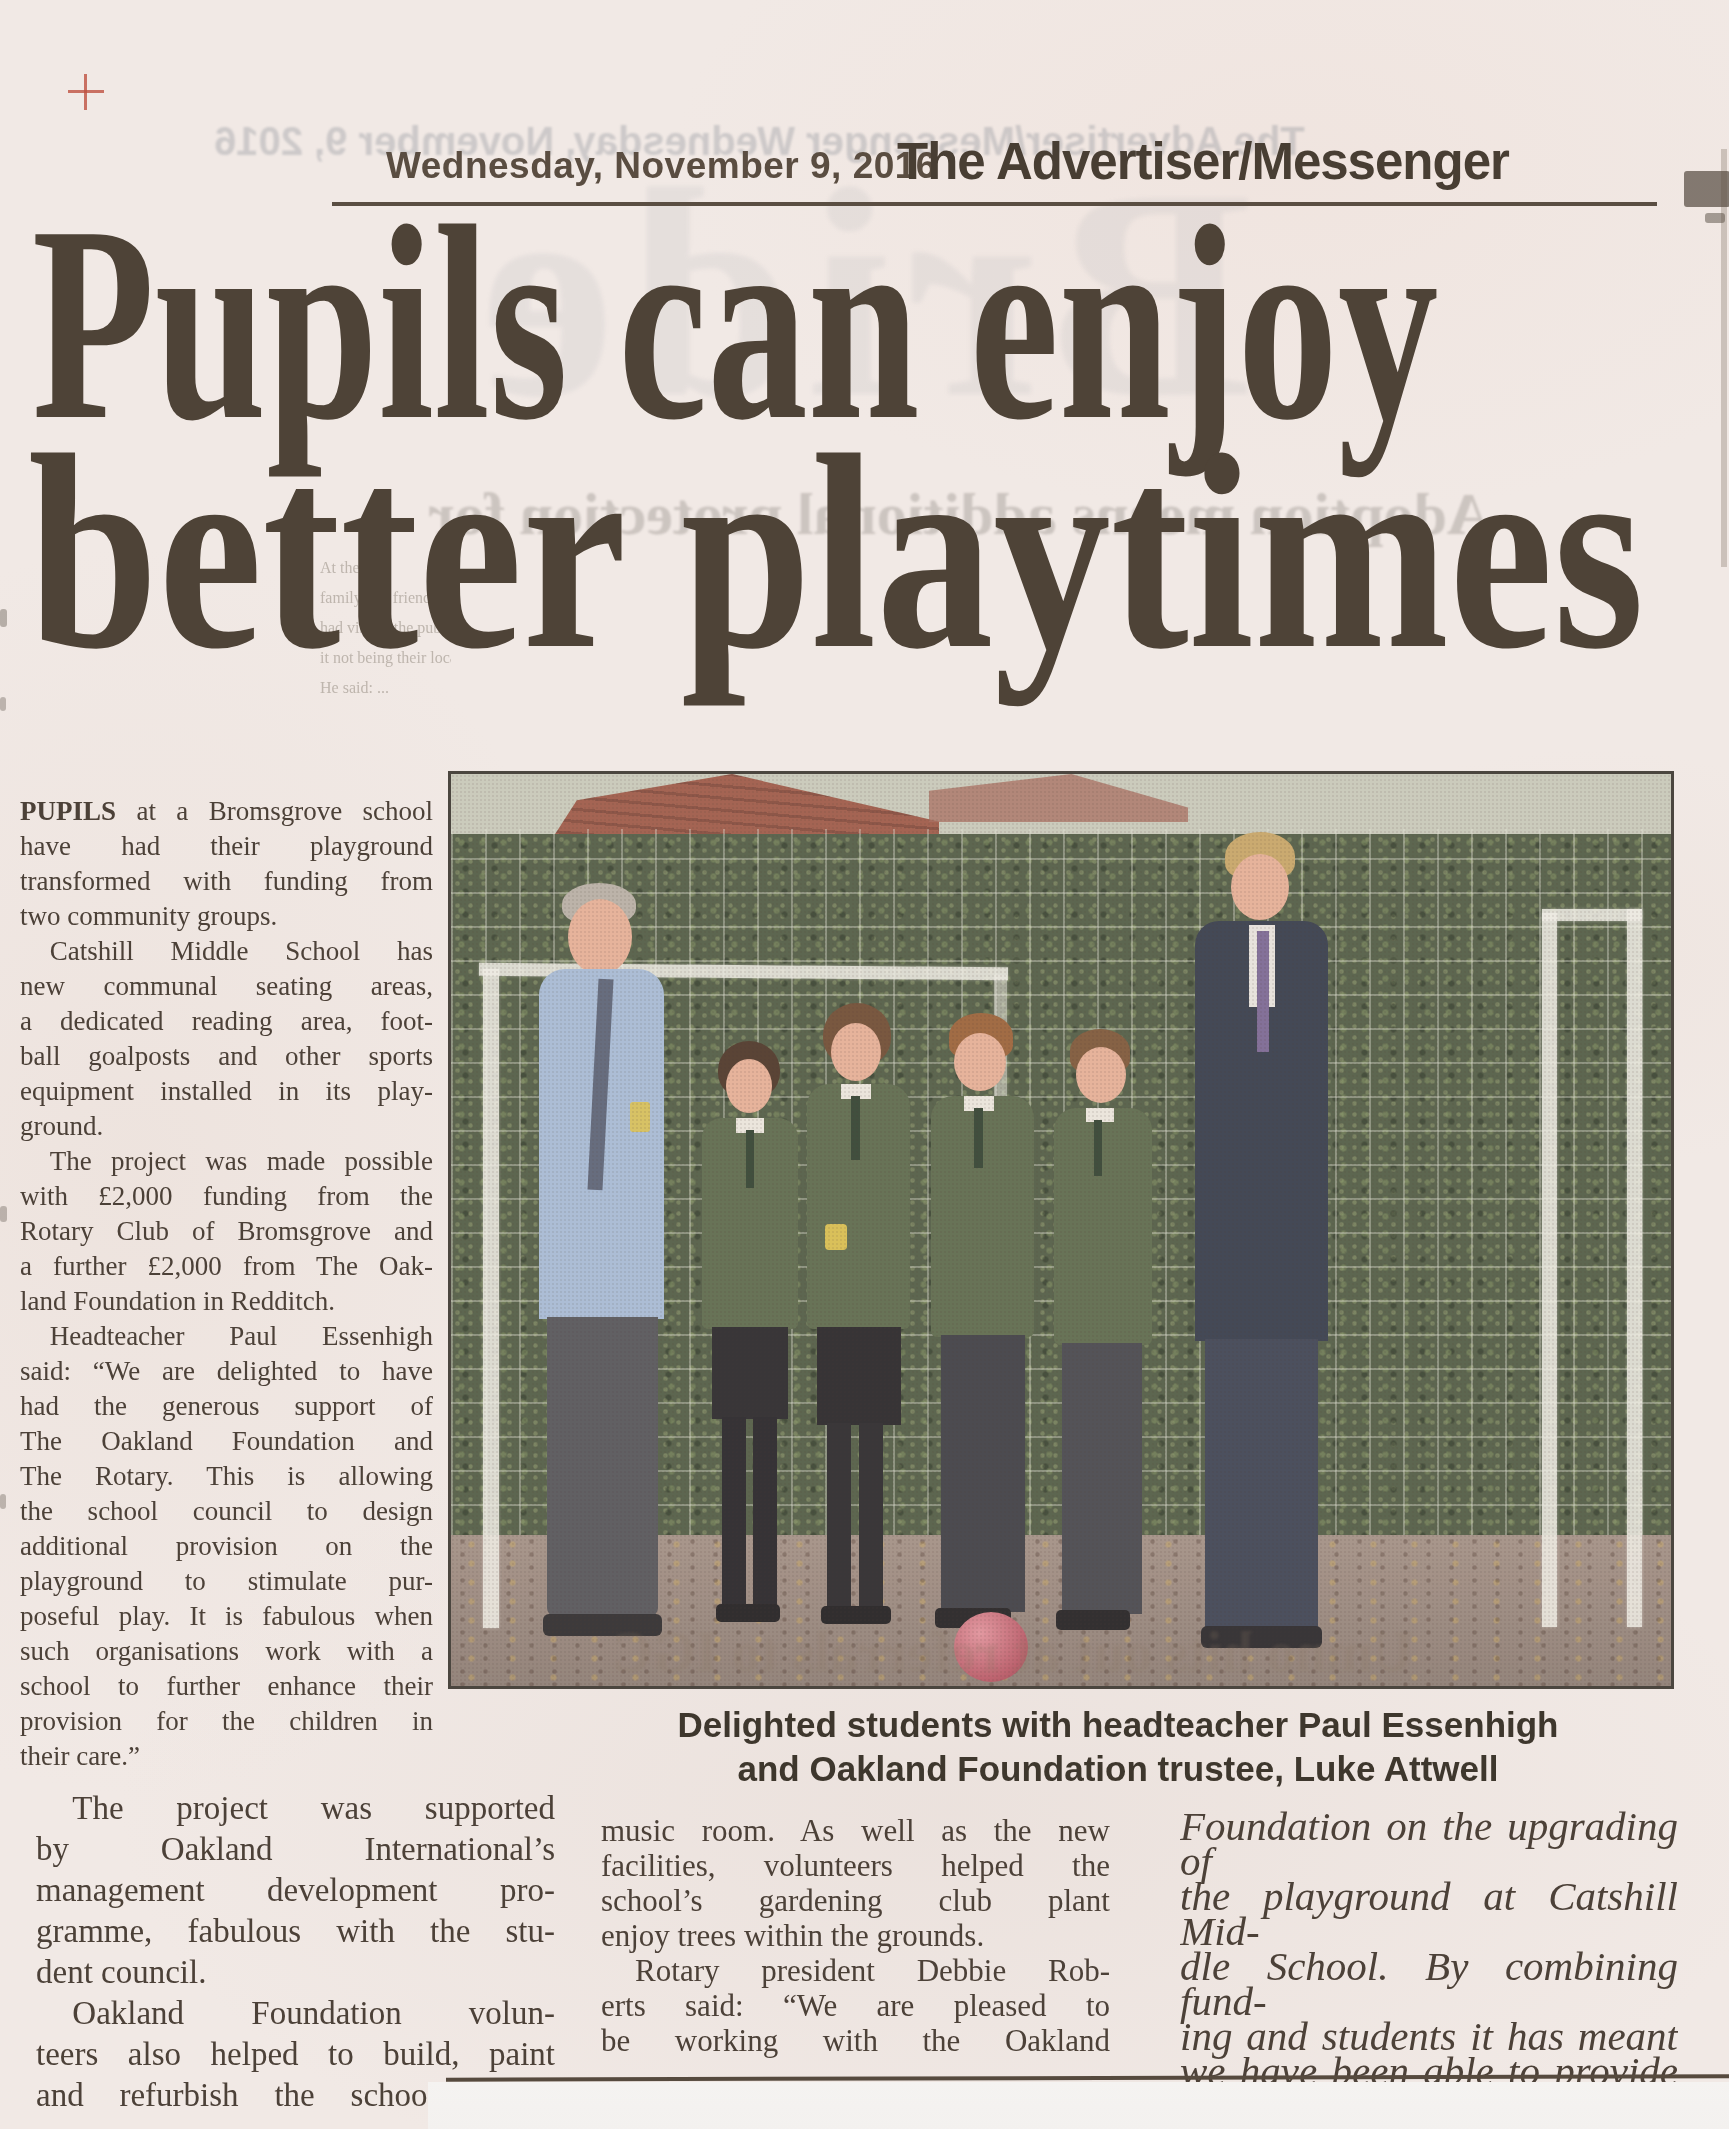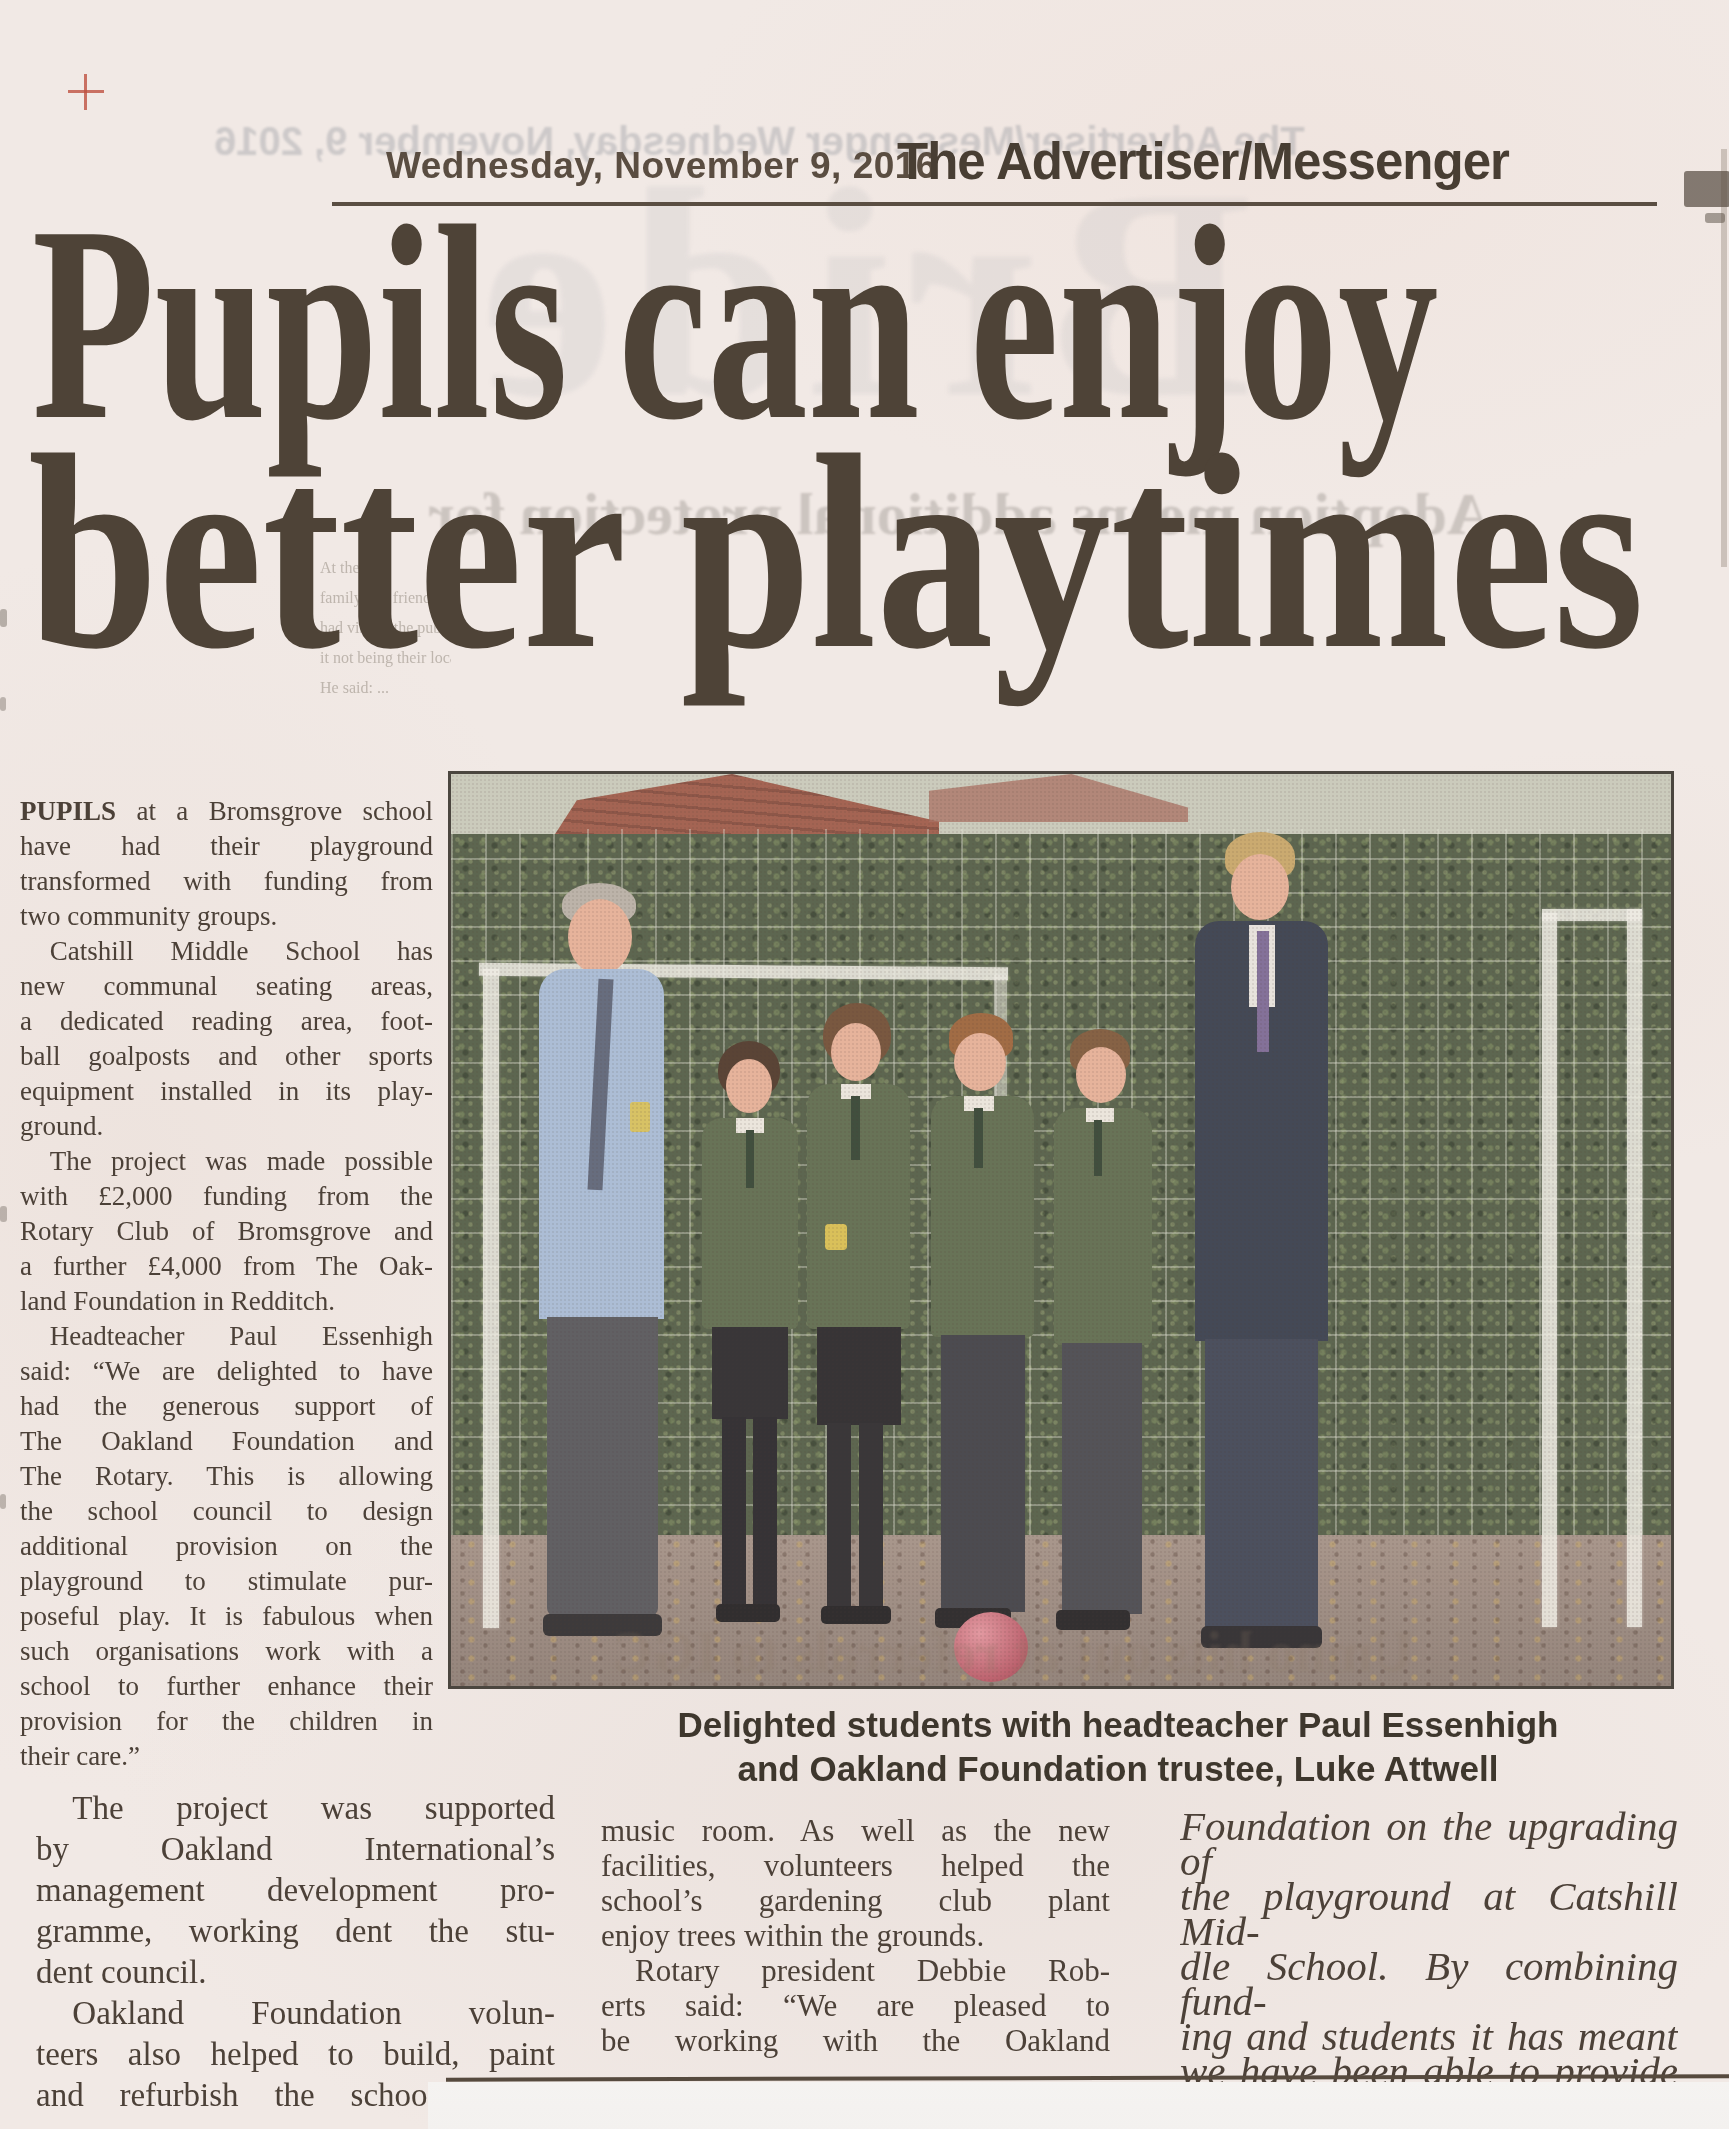--- a/index.html
+++ b/index.html
@@ -138,41 +138,41 @@
       <div class="tl end">two community groups.</div>
       <div class="tl ind">Catshill Middle School has</div>
       <div class="tl">new communal seating areas,</div>
       <div class="tl">a dedicated reading area, foot-</div>
       <div class="tl">ball goalposts and other sports</div>
       <div class="tl">equipment installed in its play-</div>
       <div class="tl end">ground.</div>
       <div class="tl ind">The project was made possible</div>
       <div class="tl">with £2,000 funding from the</div>
       <div class="tl">Rotary Club of Bromsgrove and</div>
-      <div class="tl">a further £4,000 from The Oak-</div>
+      <div class="tl">a further £2,000 from The Oak-</div>
       <div class="tl end">land Foundation in Redditch.</div>
       <div class="tl ind">Headteacher Paul Essenhigh</div>
       <div class="tl">said: “We are delighted to have</div>
       <div class="tl">had the generous support of</div>
       <div class="tl">The Oakland Foundation and</div>
       <div class="tl">The Rotary. This is allowing</div>
       <div class="tl">the school council to design</div>
       <div class="tl">additional provision on the</div>
       <div class="tl">playground to stimulate pur-</div>
       <div class="tl">poseful play. It is fabulous when</div>
       <div class="tl">such organisations work with a</div>
       <div class="tl">school to further enhance their</div>
       <div class="tl">provision for the children in</div>
       <div class="tl end">their care.”</div>
     </div>
   <div id="col-left-lower" class="abs col">
       <div class="tl ind">The project was supported</div>
       <div class="tl">by Oakland International’s</div>
       <div class="tl">management development pro-</div>
-      <div class="tl">gramme, working dent the stu-</div>
+      <div class="tl">gramme, fabulous with the stu-</div>
       <div class="tl end">dent council.</div>
       <div class="tl ind">Oakland Foundation volun-</div>
       <div class="tl">teers also helped to build, paint</div>
       <div class="tl">and refurbish the school’s tired</div>
     </div>
   <div id="col-middle" class="abs col">
       <div class="tl">music room. As well as the new</div>
       <div class="tl">facilities, volunteers helped the</div>
       <div class="tl">school’s gardening club plant</div>
       <div class="tl end">enjoy trees within the grounds.</div>

